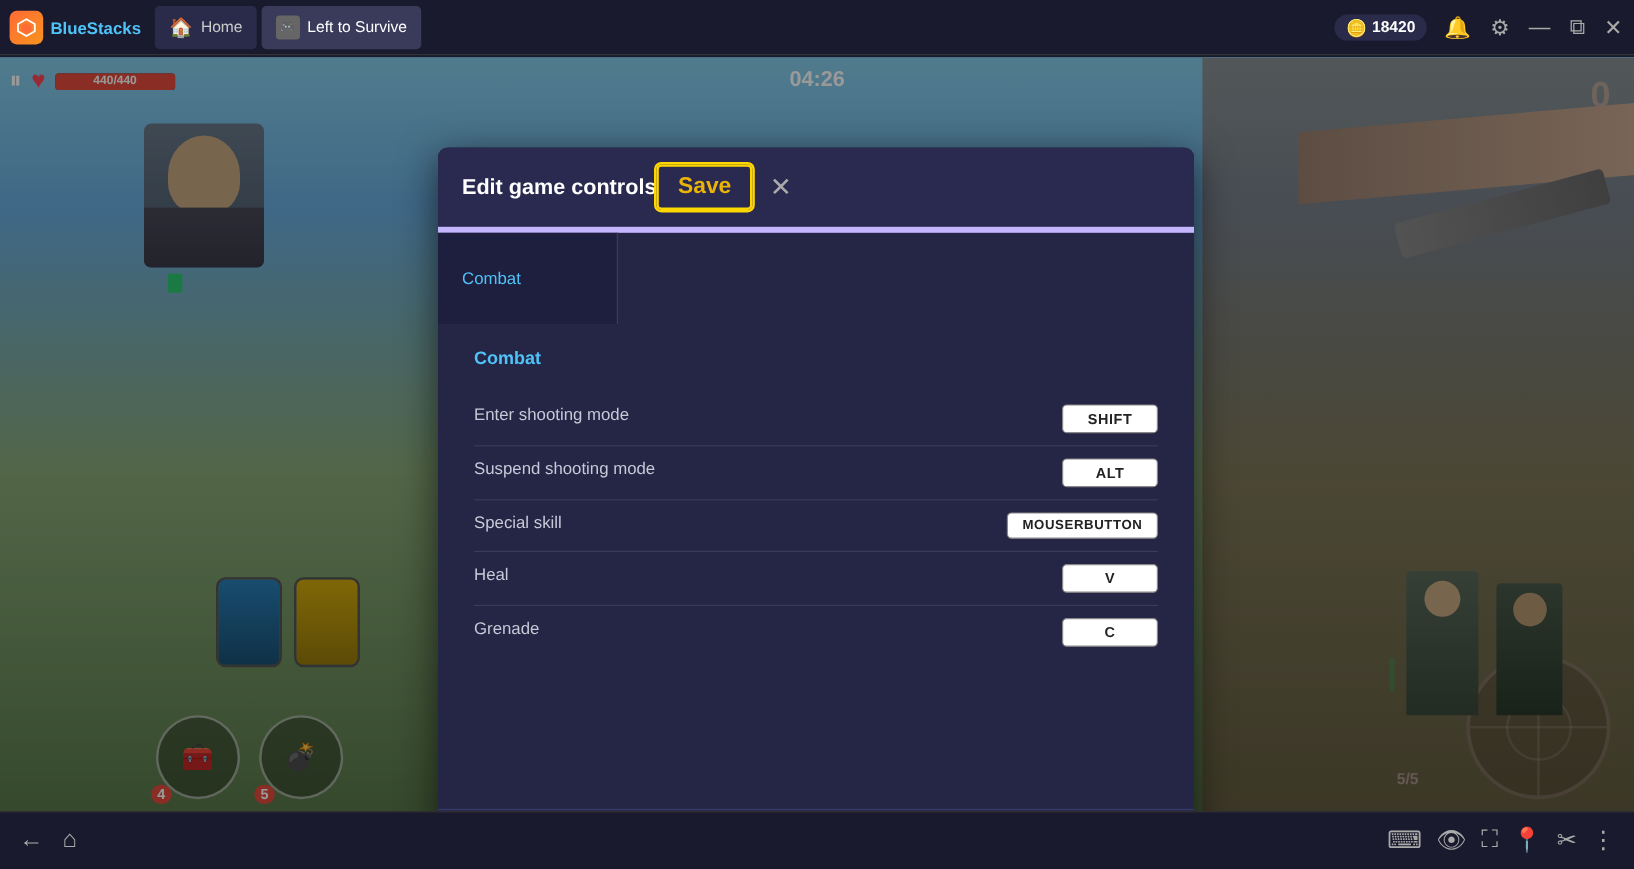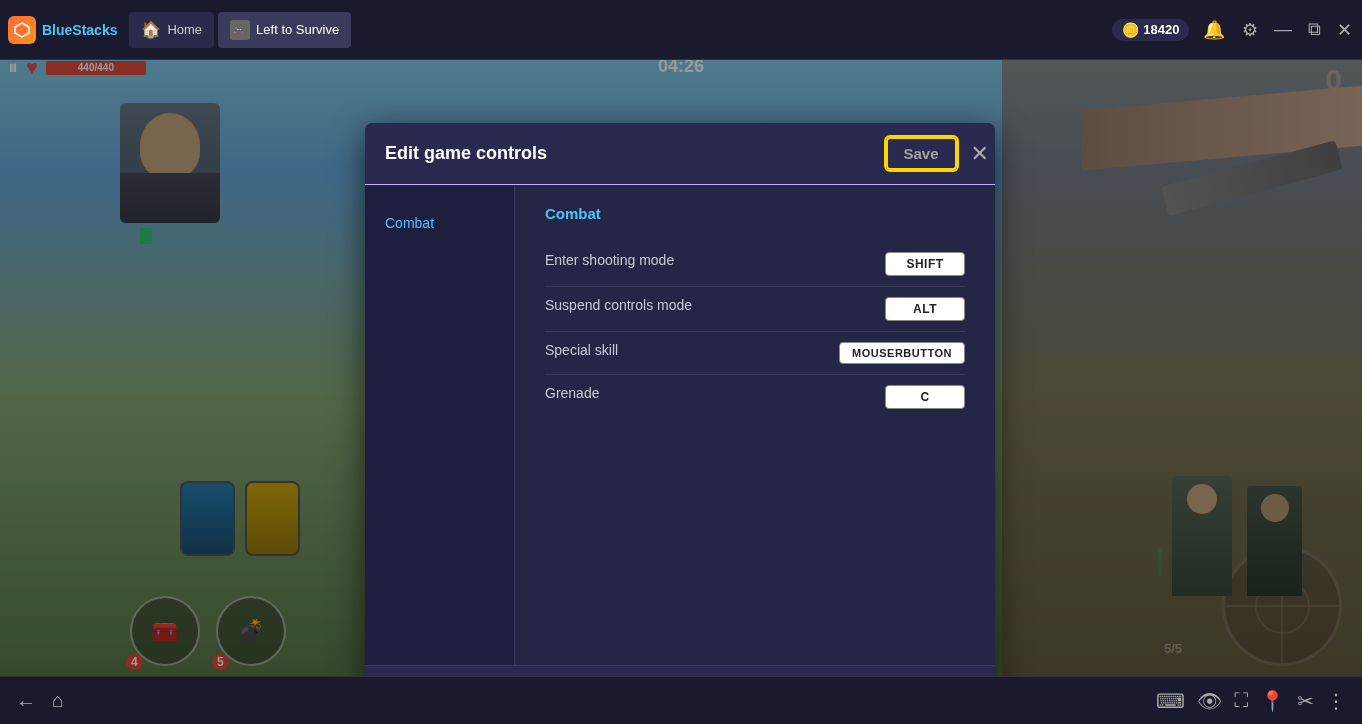--- a/index.html
+++ b/index.html
@@ -9,21 +9,21 @@
       overflow: hidden;
       font-family: 'Segoe UI', Arial, sans-serif;
       position: relative;
       background: #1a1a2e;
     }
 
     
     .topbar {
       position: absolute;
       top: 0; left: 0; right: 0;
-      height: 60px;
+      height: 46px;
       background: #1a1a2e;
       display: flex;
       align-items: center;
       z-index: 100;
       padding: 0 8px;
       border-bottom: 1px solid #333;
     }
     .topbar-logo {
       display: flex;
       align-items: center;
@@ -205,64 +205,64 @@
       width: 630px;
       background: #252545;
       border-radius: 8px;
       z-index: 20;
       overflow: hidden;
       box-shadow: 0 8px 32px rgba(0,0,0,0.6);
     }
     .dialog-header {
       display: flex;
       align-items: center;
-      justify-content: space-between;
-      padding: 14px 0 14px 20px;
+      padding: 14px 20px 14px 20px;
       background: #2a2a50;
-      border-bottom: 1px solid #c4b5fd;
+      border-bottom: 5px solid #c4b5fd;
     }
     .dialog-title {
       color: #ffffff;
       font-size: 18px;
       font-weight: 600;
     }
     .dialog-header-actions {
       display: flex;
       align-items: center;
       gap: 8px;
     }
     .save-btn {
       display: flex;
       align-items: center;
       gap: 6px;
       background: transparent;
       border: 2px solid #ffd700;
       border-radius: 4px;
       padding: 6px 16px;
-      color: #a3a3a3;
-      font-size: 15px;
+      color: #eab308;
+      font-size: 19px;
       font-weight: 600;
       cursor: pointer;
       outline: 2px solid #ffd700;
       outline-offset: 0px;
     }
     .close-btn {
       background: transparent;
       border: none;
       color: #aaa;
       font-size: 22px;
       cursor: pointer;
       padding: 2px 6px;
       border-radius: 4px;
     }
 
     
     .dialog-body {
       display: flex;
       min-height: 480px;
+      flex-direction: column;
     }
     .dialog-sidebar {
       width: 150px;
       background: #1e1e3e;
       padding: 20px 0;
       border-right: 1px solid #3a3a6a;
     }
     .sidebar-item {
       padding: 10px 20px;
       color: #4fc3f7;
@@ -457,28 +457,32 @@
       </div>
 
       <div class="dialog-content">
         <div class="section-title">Combat</div>
 
         <div class="key-binding-row">
           <span class="action-name">Enter shooting mode</span>
           <button class="key-btn">SHIFT</button>
         </div>
         <div class="key-binding-row">
-          <span class="action-name">Suspend controls mode</span>
+          <span class="action-name">Suspend shooting mode</span>
           <button class="key-btn">ALT</button>
         </div>
         <div class="key-binding-row">
           <span class="action-name">Special skill</span>
           <button class="key-btn wide">MOUSERBUTTON</button>
         </div>
         <div class="key-binding-row">
+          <span class="action-name">Heal</span>
+          <button class="key-btn">V</button>
+        </div>
+        <div class="key-binding-row">
           <span class="action-name">Grenade</span>
           <button class="key-btn">C</button>
         </div>
       </div>
     </div>
 
     <div class="dialog-footer">
       
       
     </div>

